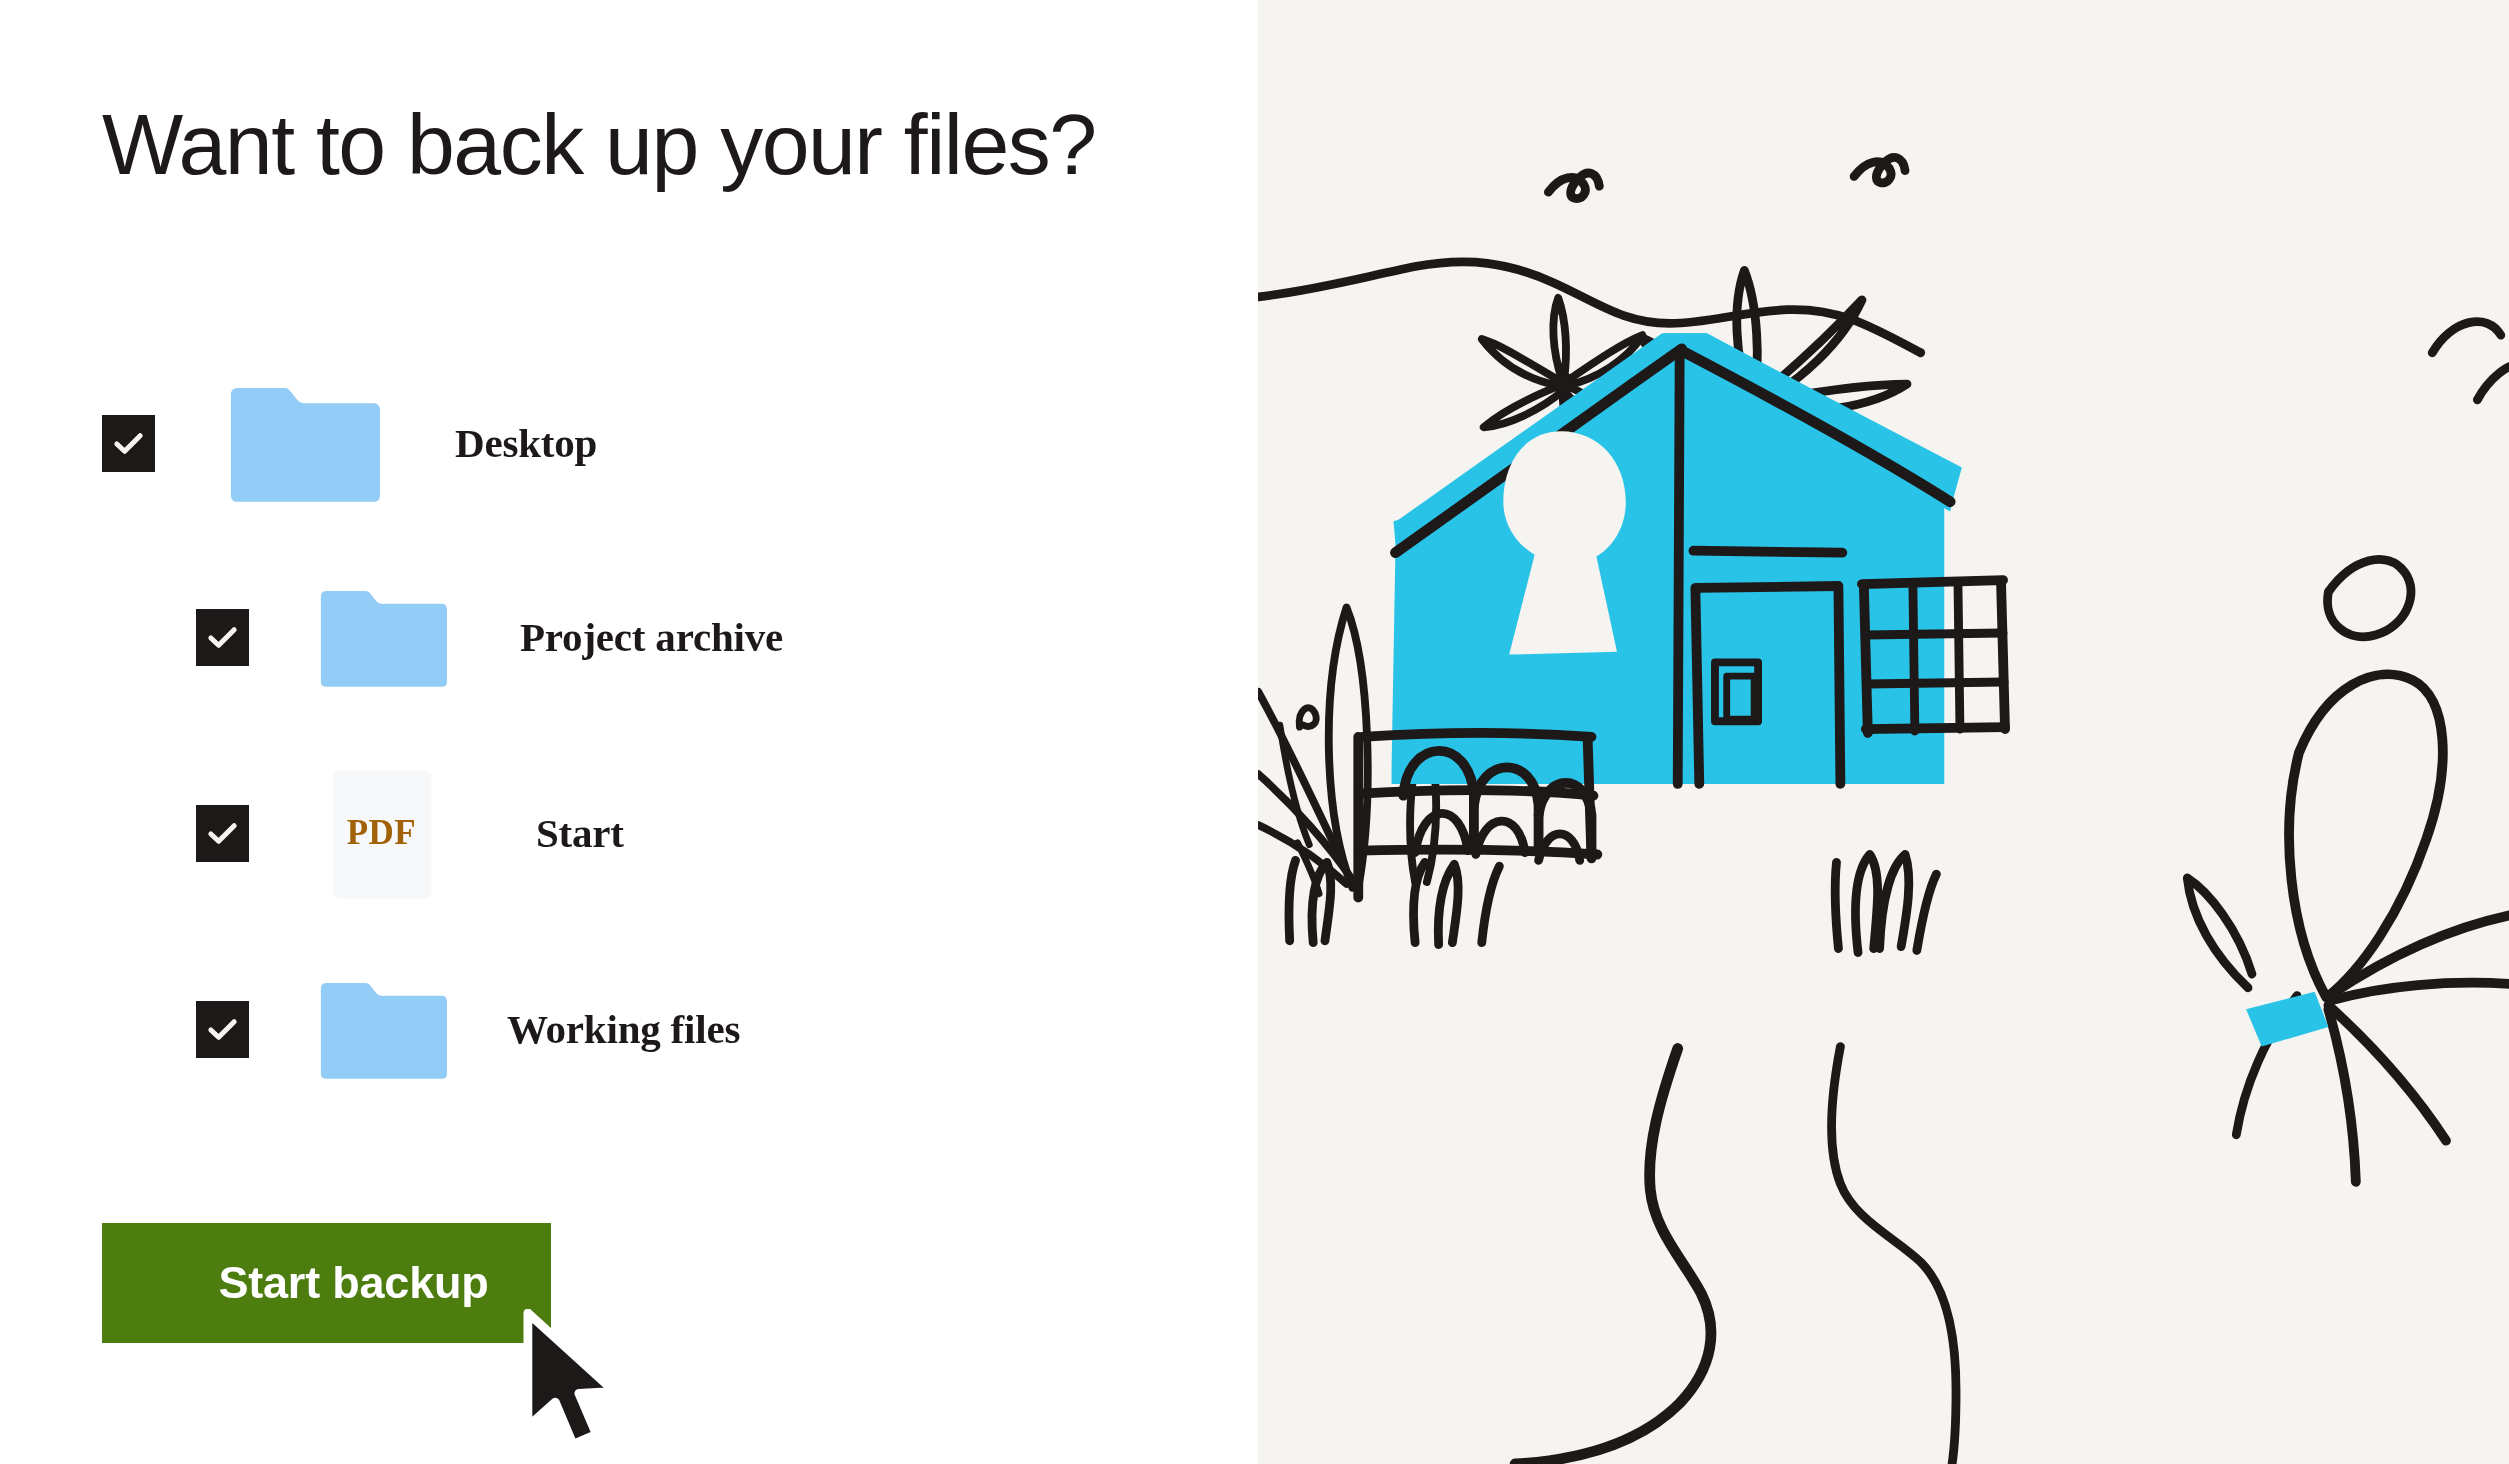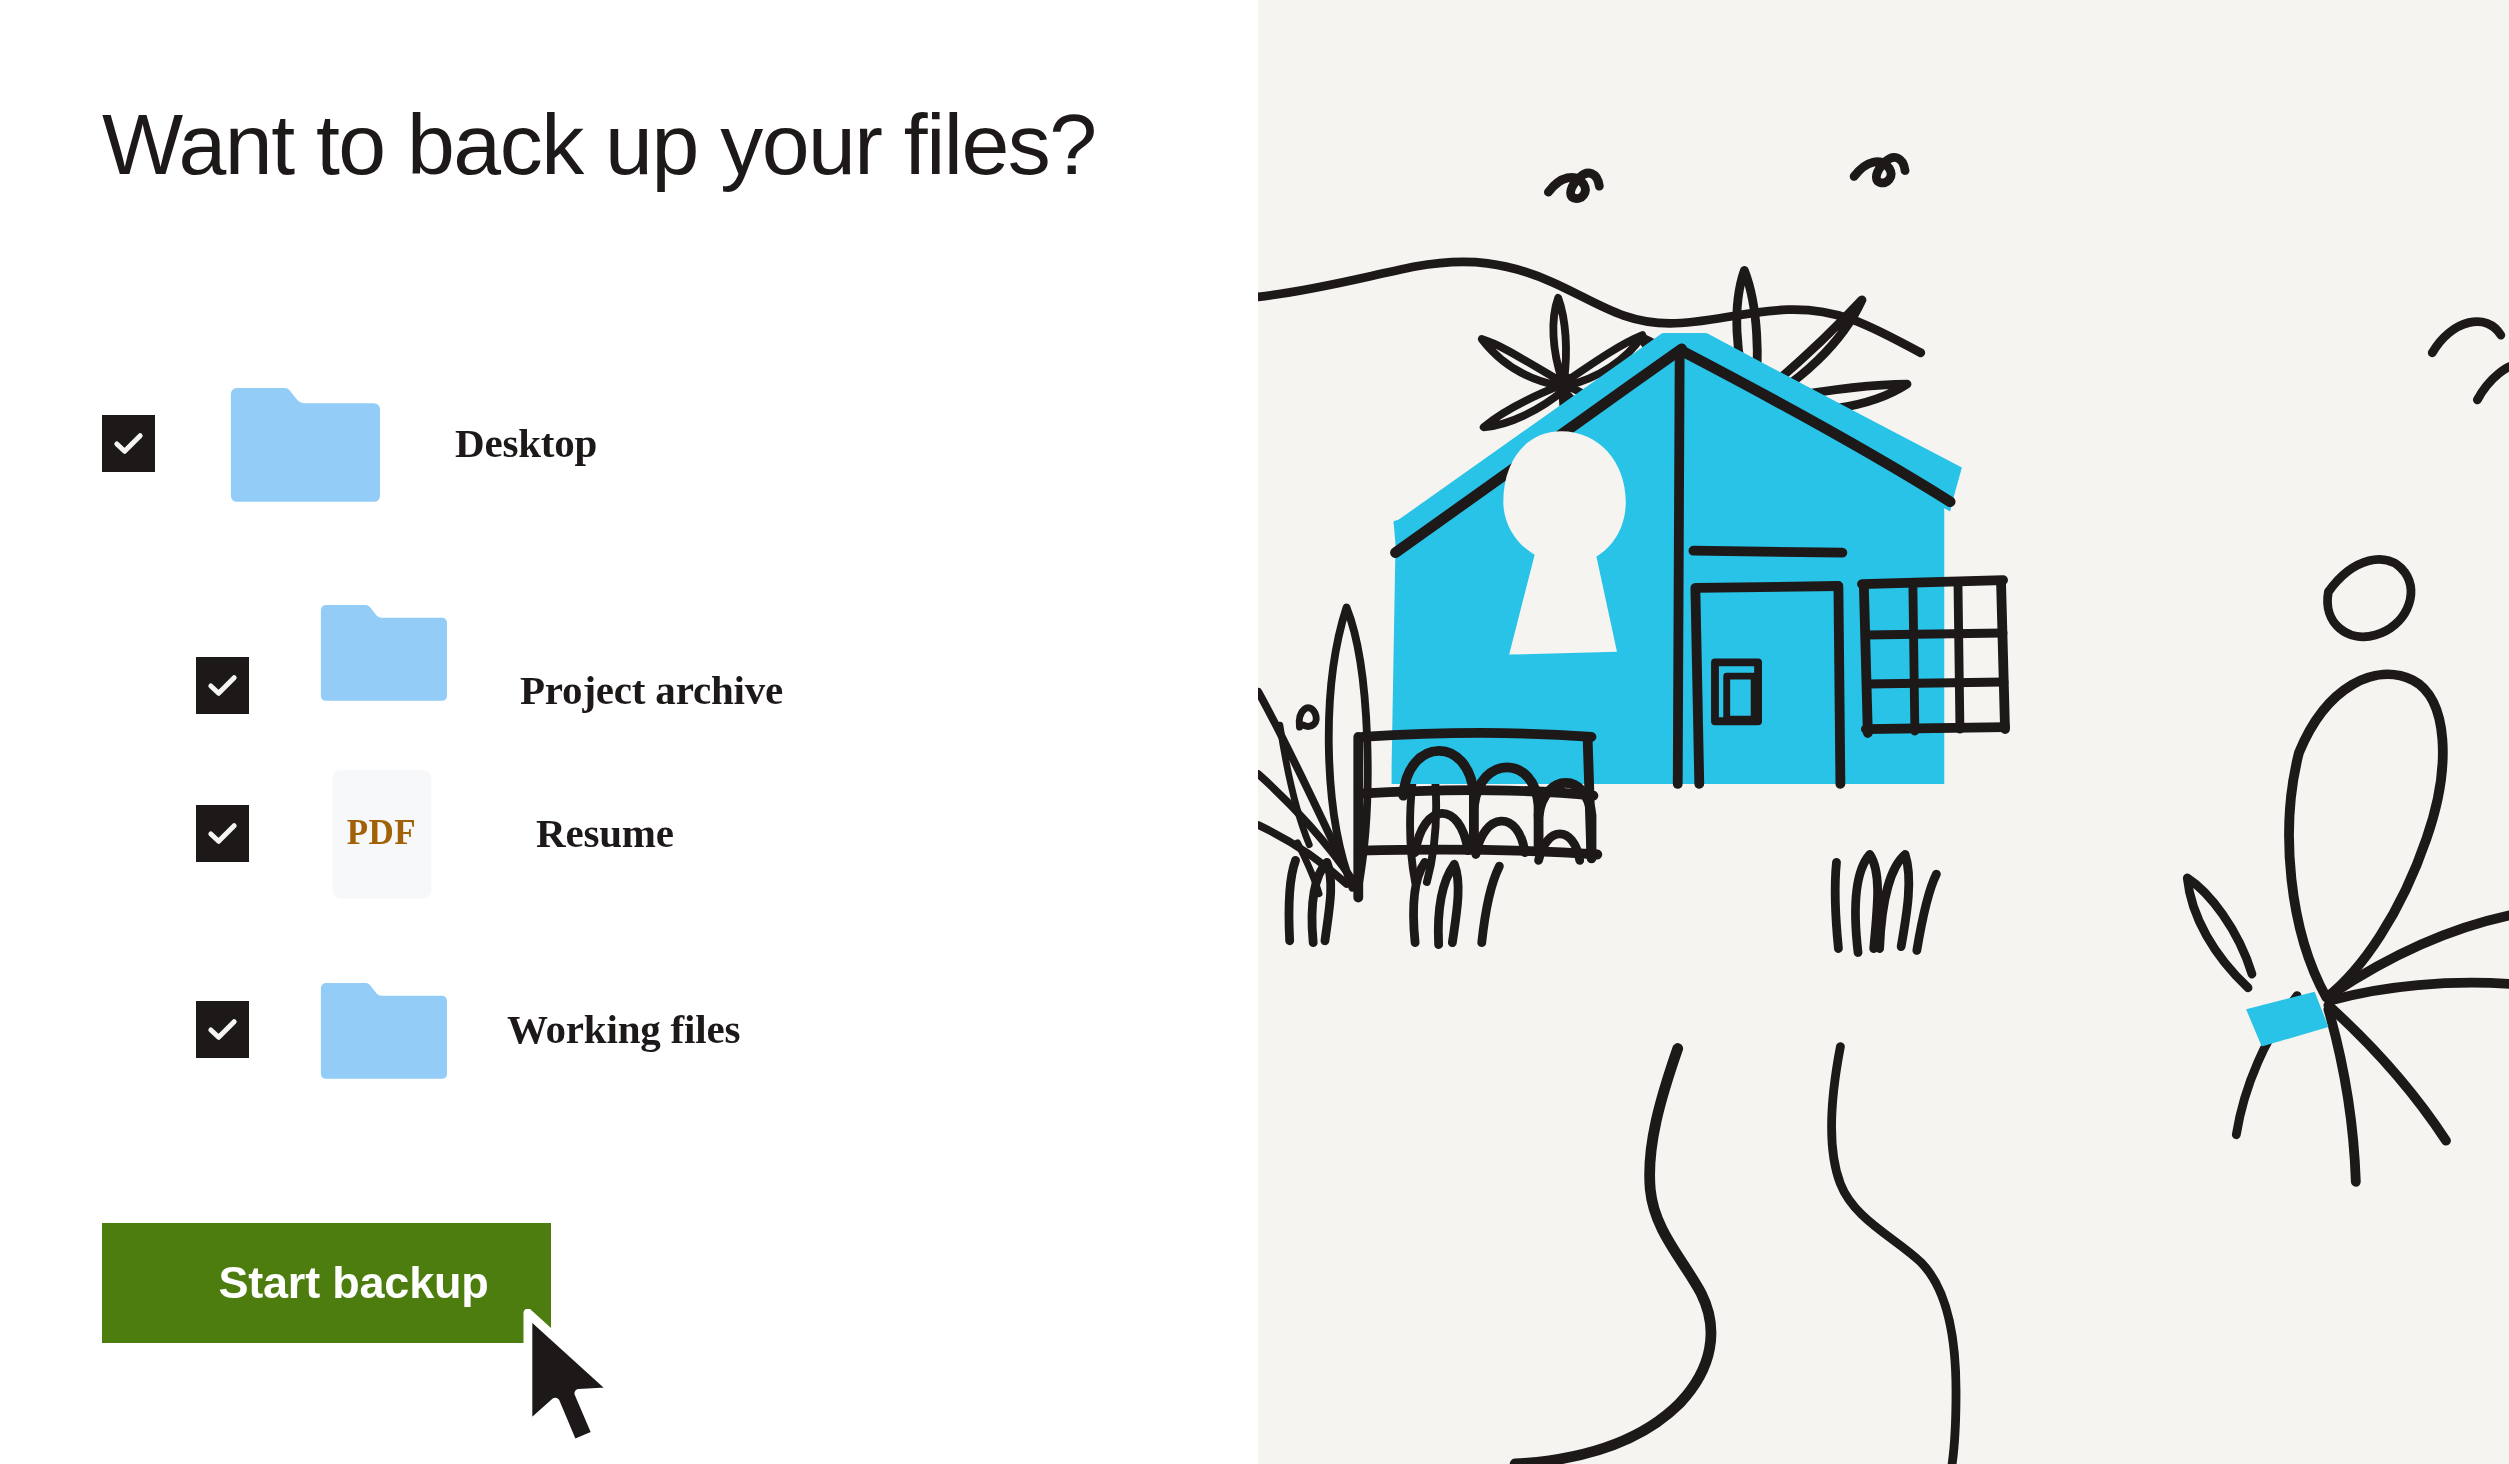--- a/index.html
+++ b/index.html
@@ -48,21 +48,21 @@
   }
 
   .file-row {
     position: absolute;
     display: flex;
     align-items: center;
     height: 118px;
     font-family: Liberation Serif, serif;
   }
   .file-row.r0 { left: 102px;  top: 0px;   }
-  .file-row.r1 { left: 196px;  top: 212px; align-items: flex-end; }
+  .file-row.r1 { left: 196px;  top: 194px; }
   .file-row.r2 { left: 196px;  top: 390px; }
   .file-row.r3 { left: 196px;  top: 586px; }
 
   
   .checkbox {
     position: relative;
     width: 53px;
     height: 57px;
     background: #1E1919;
     flex: 0 0 auto;
@@ -211,21 +211,21 @@
         <div class="checkbox">
           <svg viewBox="0 0 34 34" aria-hidden="true">
             <path d="M5 17.5 L13 25 L29 9" fill="none" stroke="#F7F5F2" stroke-width="5.2" stroke-linecap="round" stroke-linejoin="round"></path>
           </svg>
         </div>
         <div class="icon-slot small">
           <div class="pdf-icon small">
             <span class="pdf-label">PDF</span>
           </div>
         </div>
-        <span class="file-label">Resume</span>
+        <span class="file-label">Start</span>
       </div>
 
       <div class="file-row r3">
         <div class="checkbox">
           <svg viewBox="0 0 34 34" aria-hidden="true">
             <path d="M5 17.5 L13 25 L29 9" fill="none" stroke="#F7F5F2" stroke-width="5.2" stroke-linecap="round" stroke-linejoin="round"></path>
           </svg>
         </div>
         <div class="icon-slot small">
           <svg class="folder small" viewBox="0 0 134 102">

